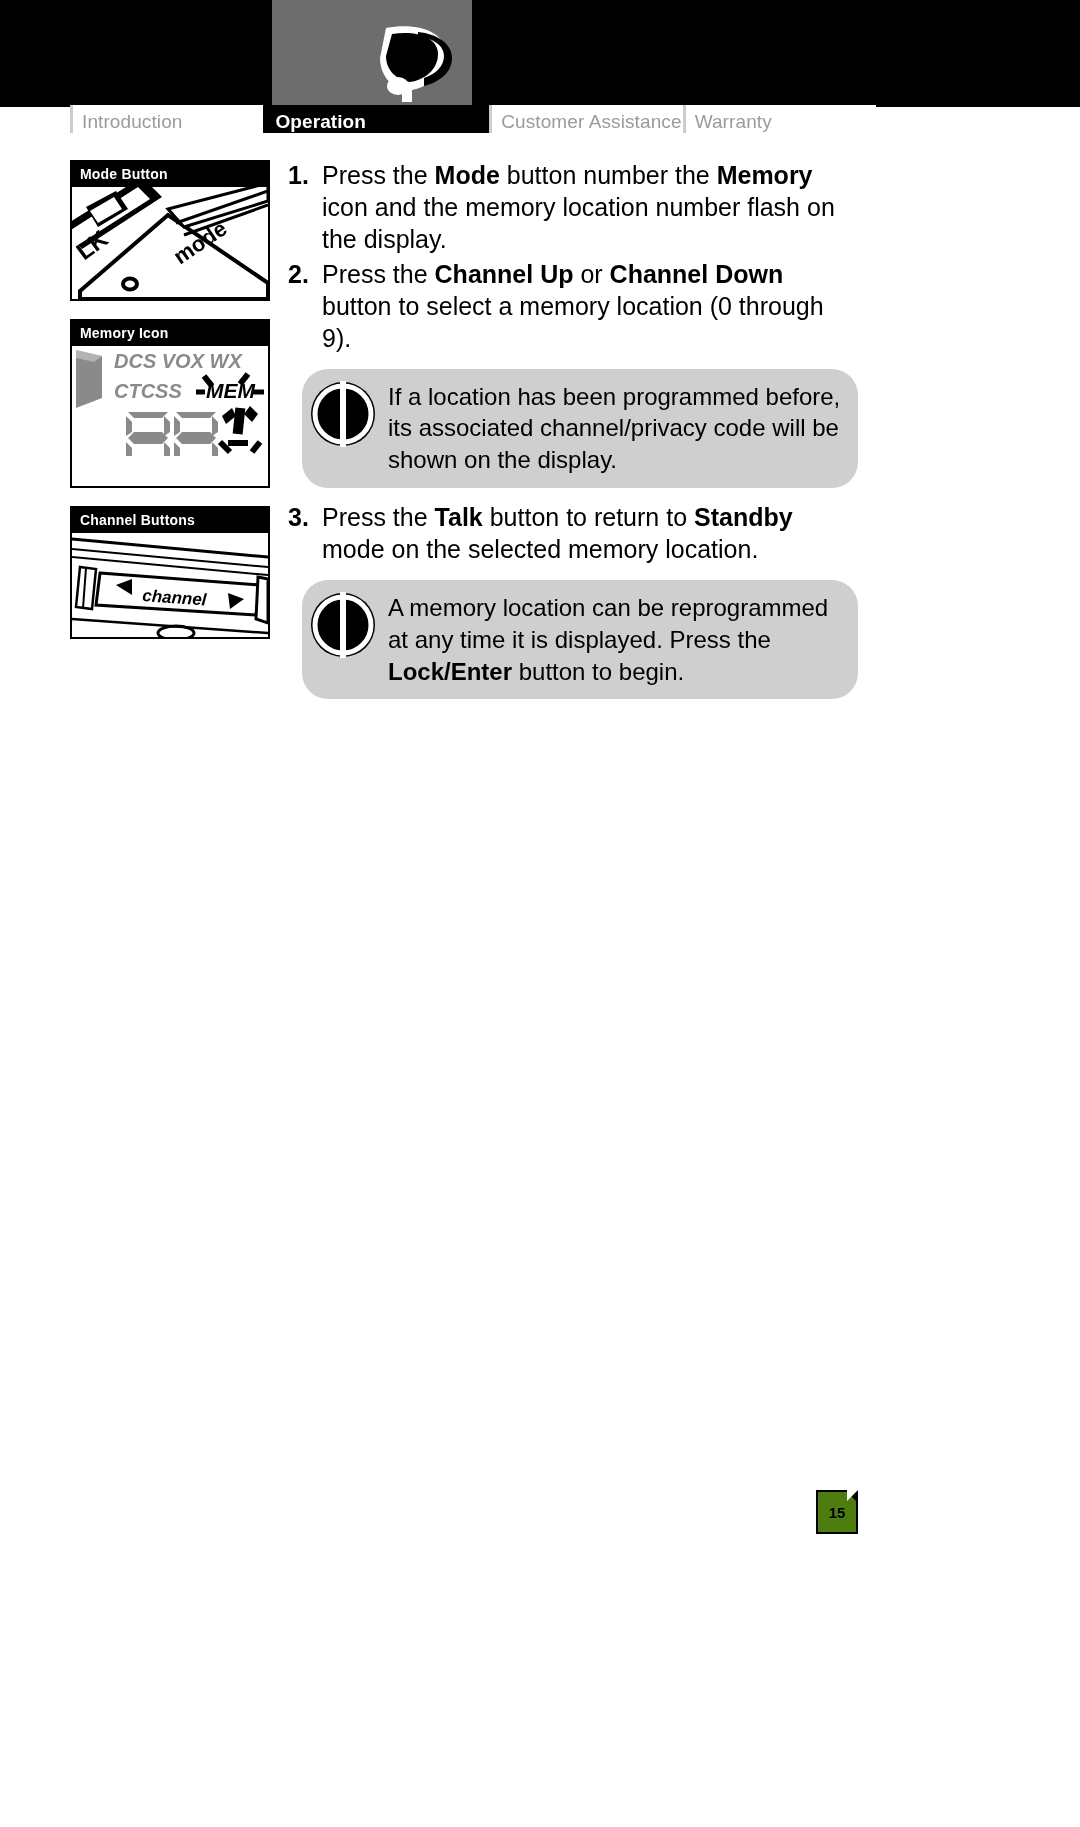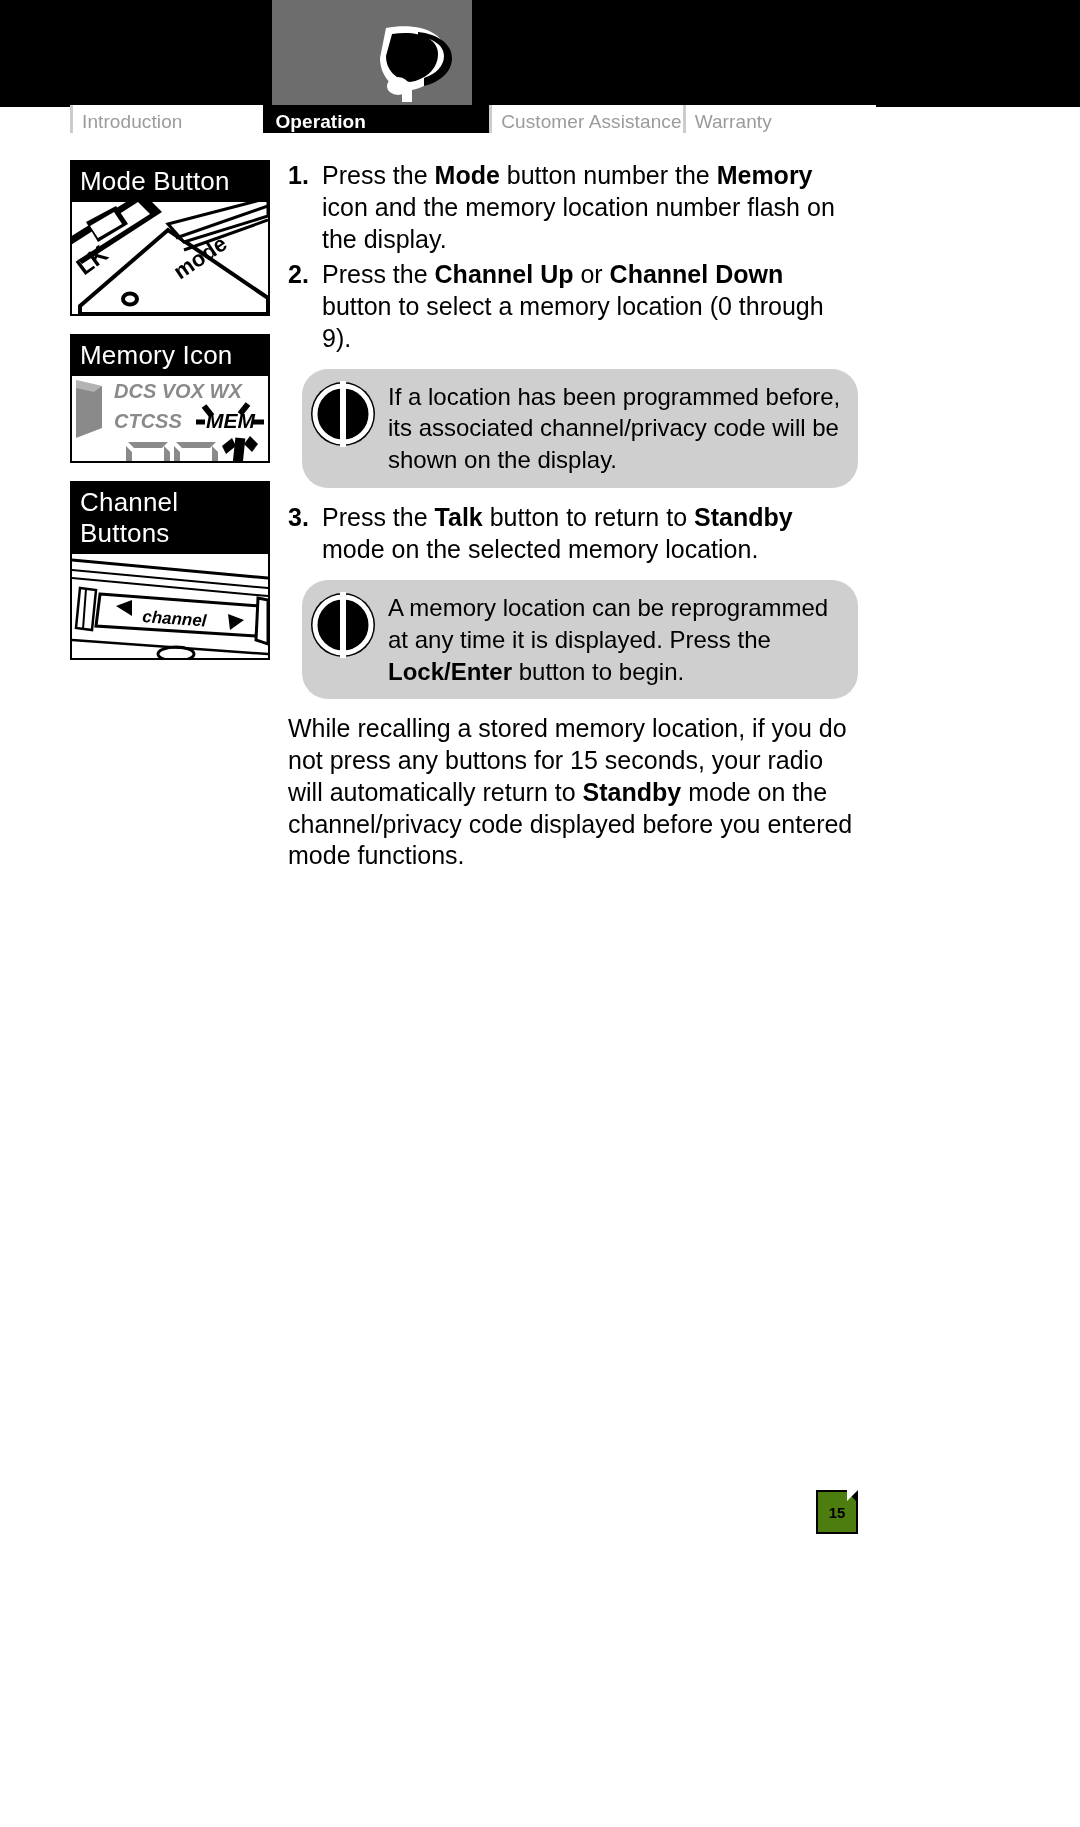--- a/index.html
+++ b/index.html
@@ -80,32 +80,32 @@
     margin-bottom: 18px;
     border: 2px solid #000000;
     box-sizing: border-box;
     background: #ffffff;
     position: relative;
     overflow: hidden;
   }
   .figure-cap {
     background: #000000;
     color: #ffffff;
-    font-weight: normal;
-    font-size: 26px;
+    font-weight: bold;
+    font-size: 14px;
     padding: 4px 8px 5px 8px;
     letter-spacing: 0.2px;
   }
   .figure-body {
     position: relative;
     height: 112px;
     overflow: hidden;
     background: #ffffff;
   }
-  .figure-body.lcd { height: 85px; border-radius: 7px; }
+  .figure-body.lcd { height: 140px; border-radius: 7px; }
   .figure-body.chan { height: 104px; }
 
   
   .content {
     position: absolute;
     left: 288px; top: 160px;
     width: 570px;
   }
   h1.section-title {
     font-size: 27px;
@@ -354,19 +354,18 @@
     <svg class="note-icon" viewBox="0 0 82 82">
       <circle cx="41" cy="41" r="40" fill="#cfcfcf"></circle>
       <circle cx="41" cy="41" r="32" fill="#000000"></circle>
       <path d="M41 13 A28 28 0 0 0 41 69" fill="none" stroke="#ffffff" stroke-width="5"></path>
       <path d="M41 13 A28 28 0 0 1 41 69" fill="none" stroke="#ffffff" stroke-width="5"></path>
       <rect x="38" y="8" width="6" height="66" fill="#ffffff"></rect>
     </svg>
     <div class="note-bubble"><span>A memory location can be reprogrammed at any time it is displayed. Press the </span><b>Lock/Enter</b><span> button to begin.</span></div>
   </div>
 
-  <p class="para"><span>While recalling a stored memory location, if you do not press any buttons for 15 seconds, your radio will automatically return to </span><b>Standby</b><span> mode on the channel/privacy code displayed before you entered mode functions.</span></p>
 </div>
 
 <div class="pagenum">
   <span class="corner"></span>
   <span>15</span>
 </div>
 
 </body></html>

